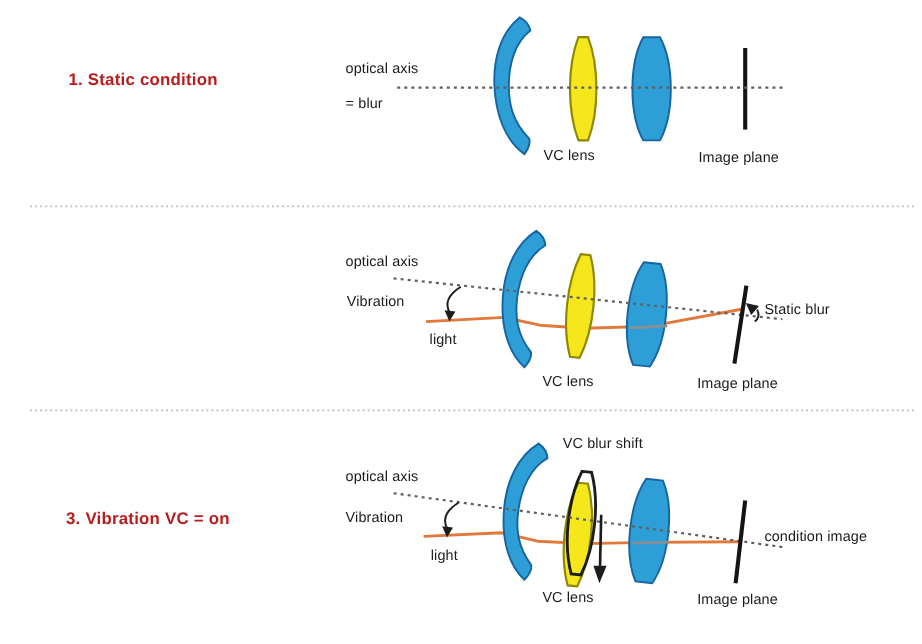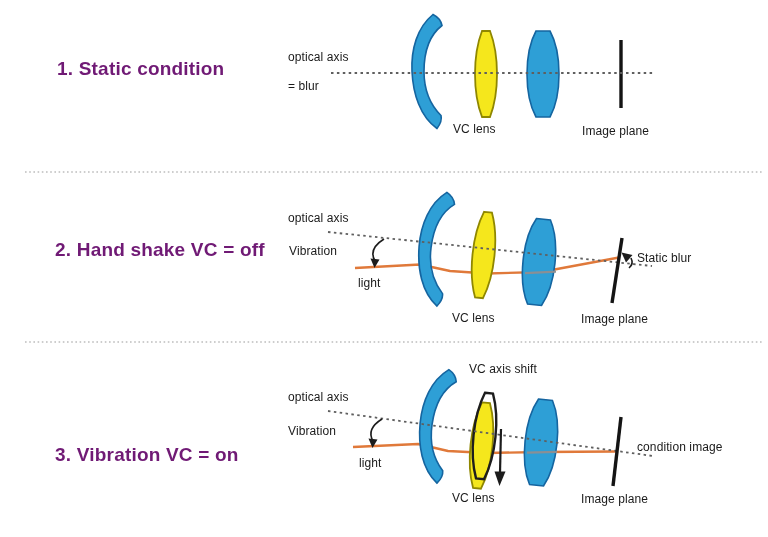--- a/index.html
+++ b/index.html
@@ -6,21 +6,21 @@
   .canvas {
     position:relative; width:768px; height:537px; background:#fff;
     font-family:"Liberation Sans", sans-serif; overflow:hidden;
   }
   .diagram-svg { position:absolute; left:0; top:0; }
   .lbl {
     position:absolute; font-size:12px; color:#1a1a1a; white-space:nowrap;
     letter-spacing:.1px;
   }
   .title {
-    position:absolute; font-size:19px; font-weight:bold; color:#701a75;
+    position:absolute; font-size:14px; font-weight:bold; color:#b91c1c;
     white-space:nowrap; letter-spacing:.2px;
   }
   .lens-blue   { fill:var(--lens-blue); stroke:var(--lens-blue-outline); stroke-width:1.6; }
   .lens-yellow { fill:var(--vc-yellow); stroke:var(--vc-yellow-outline); stroke-width:1.8; }
   .lens-ghost  { fill:none; stroke:var(--ghost-outline); stroke-width:2.4; }
   .axis   { stroke:var(--axis-dot); stroke-width:1.8; stroke-dasharray:2.5 3.4; fill:none; }
   .ray    { stroke:var(--light-ray); stroke-width:2.4; fill:none; stroke-linejoin:round; }
   .ray-dim{ stroke:var(--ray-through-lens); stroke-width:2.2; fill:none; }
   .plane  { stroke:var(--image-plane); stroke-width:3.4; }
   .sep    { stroke:var(--separator); stroke-width:1.4; stroke-dasharray:1.6 2.6; }
@@ -83,30 +83,29 @@
       <polygon class="arrow-head" points="494.5,471.5 505.5,471.5 499.5,486"></polygon>
     </g>
   </svg>
 
   <div class="title" style="left:57px; top:58px">1. Static condition</div>
   <div class="lbl" style="left:288px; top:50px">optical axis</div>
   <div class="lbl" style="left:288px; top:79px">= blur</div>
   <div class="lbl" style="left:453px; top:122px">VC lens</div>
   <div class="lbl" style="left:582px; top:124px">Image plane</div>
 
-  <div class="title" style="left:55px; top:239px">2. Hand shake VC = off</div>
   <div class="lbl" style="left:288px; top:211px">optical axis</div>
   <div class="lbl" style="left:289px; top:244px">Vibration</div>
   <div class="lbl" style="left:358px; top:276px">light</div>
   <div class="lbl" style="left:637px; top:251px">Static blur</div>
   <div class="lbl" style="left:452px; top:311px">VC lens</div>
   <div class="lbl" style="left:581px; top:312px">Image plane</div>
 
-  <div class="title" style="left:55px; top:444px">3. Vibration VC = on</div>
+  <div class="title" style="left:55px; top:424px">3. Vibration VC = on</div>
   <div class="lbl" style="left:288px; top:390px">optical axis</div>
   <div class="lbl" style="left:288px; top:424px">Vibration</div>
-  <div class="lbl" style="left:469px; top:362px">VC axis shift</div>
+  <div class="lbl" style="left:469px; top:362px">VC blur shift</div>
   <div class="lbl" style="left:359px; top:456px">light</div>
   <div class="lbl" style="left:637px; top:440px">condition image</div>
   <div class="lbl" style="left:452px; top:491px">VC lens</div>
   <div class="lbl" style="left:581px; top:492px">Image plane</div>
 
 </div>
 
 </body></html>

